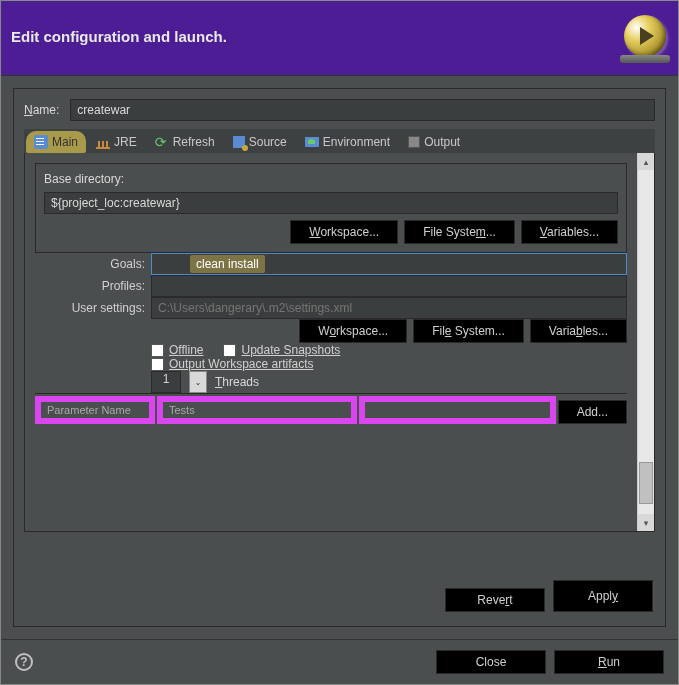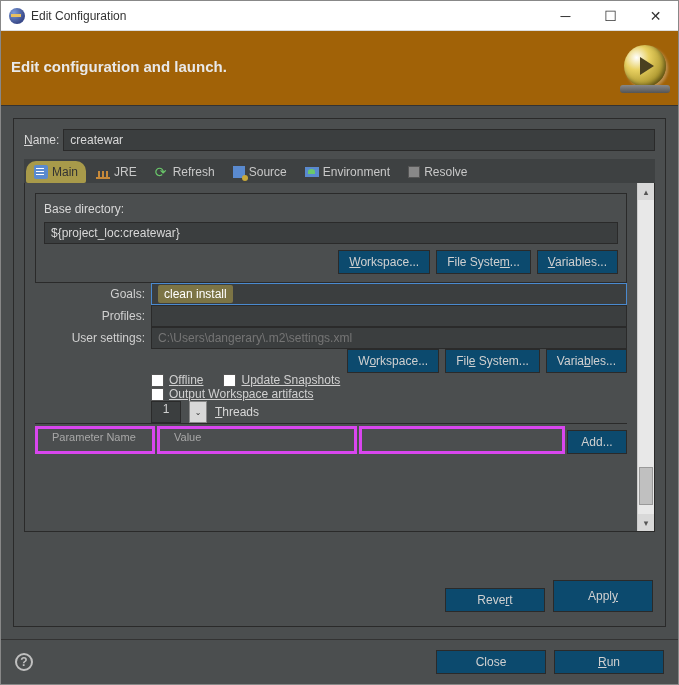--- a/index.html
+++ b/index.html
@@ -36,21 +36,21 @@
 }
 .titlebar-icon::after {
   content:"";
   position:absolute;
   left:2px; top:6px; width:10px; height:3px;
   background: #e8c060;
 }
 .titlebar-title { flex:1; font-size: 12px; color:#333;}
 .winbtn { width:45px; height:30px; display:flex; align-items:center; justify-content:center; color:#333; font-size:14px;}
 .header {
-  background: #a16207;
+  background: #4c1d95;
   color: #e8e8e8;
   padding: 14px 12px 18px 10px;
   display:flex;
   align-items:center;
   border-bottom:1px solid #333;
 }
 .header h1 { font-size: 15px; font-weight:600; flex:1;}
 .runicon {
   width:42px;height:42px;border-radius:50%;
   background: radial-gradient(circle at 30% 30%, #fff 0%, #e8d060 30%, #9a8520 80%);
@@ -80,21 +80,21 @@
   overflow:hidden;
 }
 .outer-panel{
   border:1px solid #2a2a2a;
   padding:10px;
   background:#4b4e4f;
   flex:1;
   display:flex;flex-direction:column;
   overflow:hidden;
 }
-.name-row{display:flex;align-items:center;gap:4px;margin-bottom:8px;}
+.name-row{display:flex;align-items:center;gap:11px;margin-bottom:8px;}
 .lbl{color:#d8d8d8;font-size:12px;}
 .lbl .u{text-decoration:underline;}
 .txtin{
   flex:1;background:#3b3e3f;border:1px solid #2a2a2a;padding:3px 6px;color:#d8d8d8;height:22px;
   font-family:inherit;font-size:12px;
 }
 .tabs{
   display:flex;gap:2px;margin-bottom:0;
   background:#3e4142;
   padding:2px 2px 0 2px;
@@ -137,71 +137,64 @@
 }
 .vscroll .arr{height:17px;background:#d8d8d8;display:flex;align-items:center;justify-content:center;font-size:9px;color:#555;}
 .vscroll .track{flex:1;position:relative;}
 .vscroll .thumb{position:absolute;left:1px;right:1px;top:85%;height:12%;background:#c0c0c0;border:1px solid #999;}
 .inner-group{
   border:1px solid #2a2a2a;padding:8px;
   display:flex;flex-direction:column;gap:6px;
 }
 .btnrow{display:flex;gap:6px;justify-content:flex-end;}
 .btn{
-  background:#0c4a6e;border:1px solid #2a2a2a;color:#d0d0d0;
-  padding:4px 10px;min-width:80px;cursor:pointer;font-size:12px;
+  background:#000000;border:1px solid #2a2a2a;color:#d0d0d0;
+  padding:4px 18px;min-width:80px;cursor:pointer;font-size:12px;
   font-family:inherit;text-align:center;
 }
 .btn .u{text-decoration:underline;}
 .formrow{display:flex;align-items:center;gap:6px;}
 .formrow .flbl{width:110px;text-align:right;color:#d0d0d0;}
 .highlight-block{
   background:rgba(168,154,74,0.6);
-  padding:2px 6px;border-radius:2px;color:#fff;
+  padding:2px 6px;border-radius:2px;color:#fff;margin-left:32px;
 }
 .chk{width:13px;height:13px;background:#fff;border:1px solid #555;display:inline-block;flex-shrink:0;}
 .checkrow{display:flex;gap:20px;margin-left:116px;}
 .checkrow label{display:flex;align-items:center;gap:5px;color:#d0d0d0;cursor:pointer;text-decoration:underline;}
 .spinner{
   display:flex;margin-left:116px;align-items:center;gap:8px;
 }
 .spinner .spinput{
   width:30px;height:22px;background:#3b3e3f;border:1px solid #2a2a2a;color:#d0d0d0;text-align:center;font-size:12px;
 }
 .spinner .spbtn{width:18px;height:22px;background:#d8d8d8;display:flex;align-items:center;justify-content:center;font-size:8px;color:#333;border:1px solid #888;}
 .paramtable{
   display:flex;gap:2px;align-items:flex-end;border-top:1px solid #2a2a2a;padding-top:2px;
 }
-.paramtable .pcol{border:3px solid #d946ef;padding:2px 14px;color:#a8a8a8;height:28px;overflow:hidden;font-size:11px;}
+.paramtable .pcol{border:6px solid #d946ef;padding:2px 6px;color:#a8a8a8;height:28px;overflow:hidden;font-size:11px;}
 .paramtable .pc1{width:120px;}
 .paramtable .pc2{width:200px;}
 .paramtable .pc3{flex:1;}
 .footer{
   background:#4b4e4f;padding:10px 14px;display:flex;align-items:center;gap:8px;
   border-top:1px solid #333;
 }
 .footer .spacer{flex:1;}
 .helpicon{
   width:18px;height:18px;border-radius:50%;border:2px solid #c0c0c0;color:#c0c0c0;
   display:flex;align-items:center;justify-content:center;font-weight:bold;font-size:12px;
 }
 .bottombtns{display:flex;gap:8px;justify-content:flex-end;padding:8px 2px 4px;}
 </style>
 </head>
 <body>
 
 <div class="window">
 
-  <div class="titlebar">
-    <span class="titlebar-icon"></span>
-    <span class="titlebar-title">Edit Configuration</span>
-    <div class="winbtn">─</div>
-    <div class="winbtn">☐</div>
-    <div class="winbtn close">✕</div>
-  </div>
 
   <div class="header">
     <h1>Edit configuration and launch.</h1>
     <div class="runicon-wrap">
       <div class="runicon"></div>
       <div class="runicon-base"></div>
     </div>
   </div>
 
   <div class="content">
@@ -228,21 +221,21 @@
         <div class="tab">
           <span class="tabicon ti-source"></span>
           <span>Source</span>
         </div>
         <div class="tab">
           <span class="tabicon ti-env"></span>
           <span>Environment</span>
         </div>
         <div class="tab">
           <span class="tabicon ti-common"></span>
-          <span>Resolve</span>
+          <span>Output</span>
         </div>
       </div>
 
       <div class="tabcontent">
         <div class="scrollarea">
 
           <div class="inner-group">
             <div class="lbl">Base directory:</div>
             <input class="txtin" value="${project_loc:createwar}" style="">
             <div class="btnrow">
@@ -293,21 +286,21 @@
           </div>
 
           <div class="spinner">
             <span class="spinput">1</span>
             <span class="spbtn">⌄</span>
             <span class="lbl"><span class="u">T</span>hreads</span>
           </div>
 
           <div class="paramtable">
             <div class="pcol pc1">Parameter Name</div>
-            <div class="pcol pc2">Value</div>
+            <div class="pcol pc2">Tests</div>
             <div class="pcol pc3"></div>
             <button class="btn" style="min-width:60px;">Add...</button>
           </div>
 
         </div>
         <div class="vscroll">
           <div class="arr">▴</div>
           <div class="track">
               <div class="thumb"></div>
             </div>

